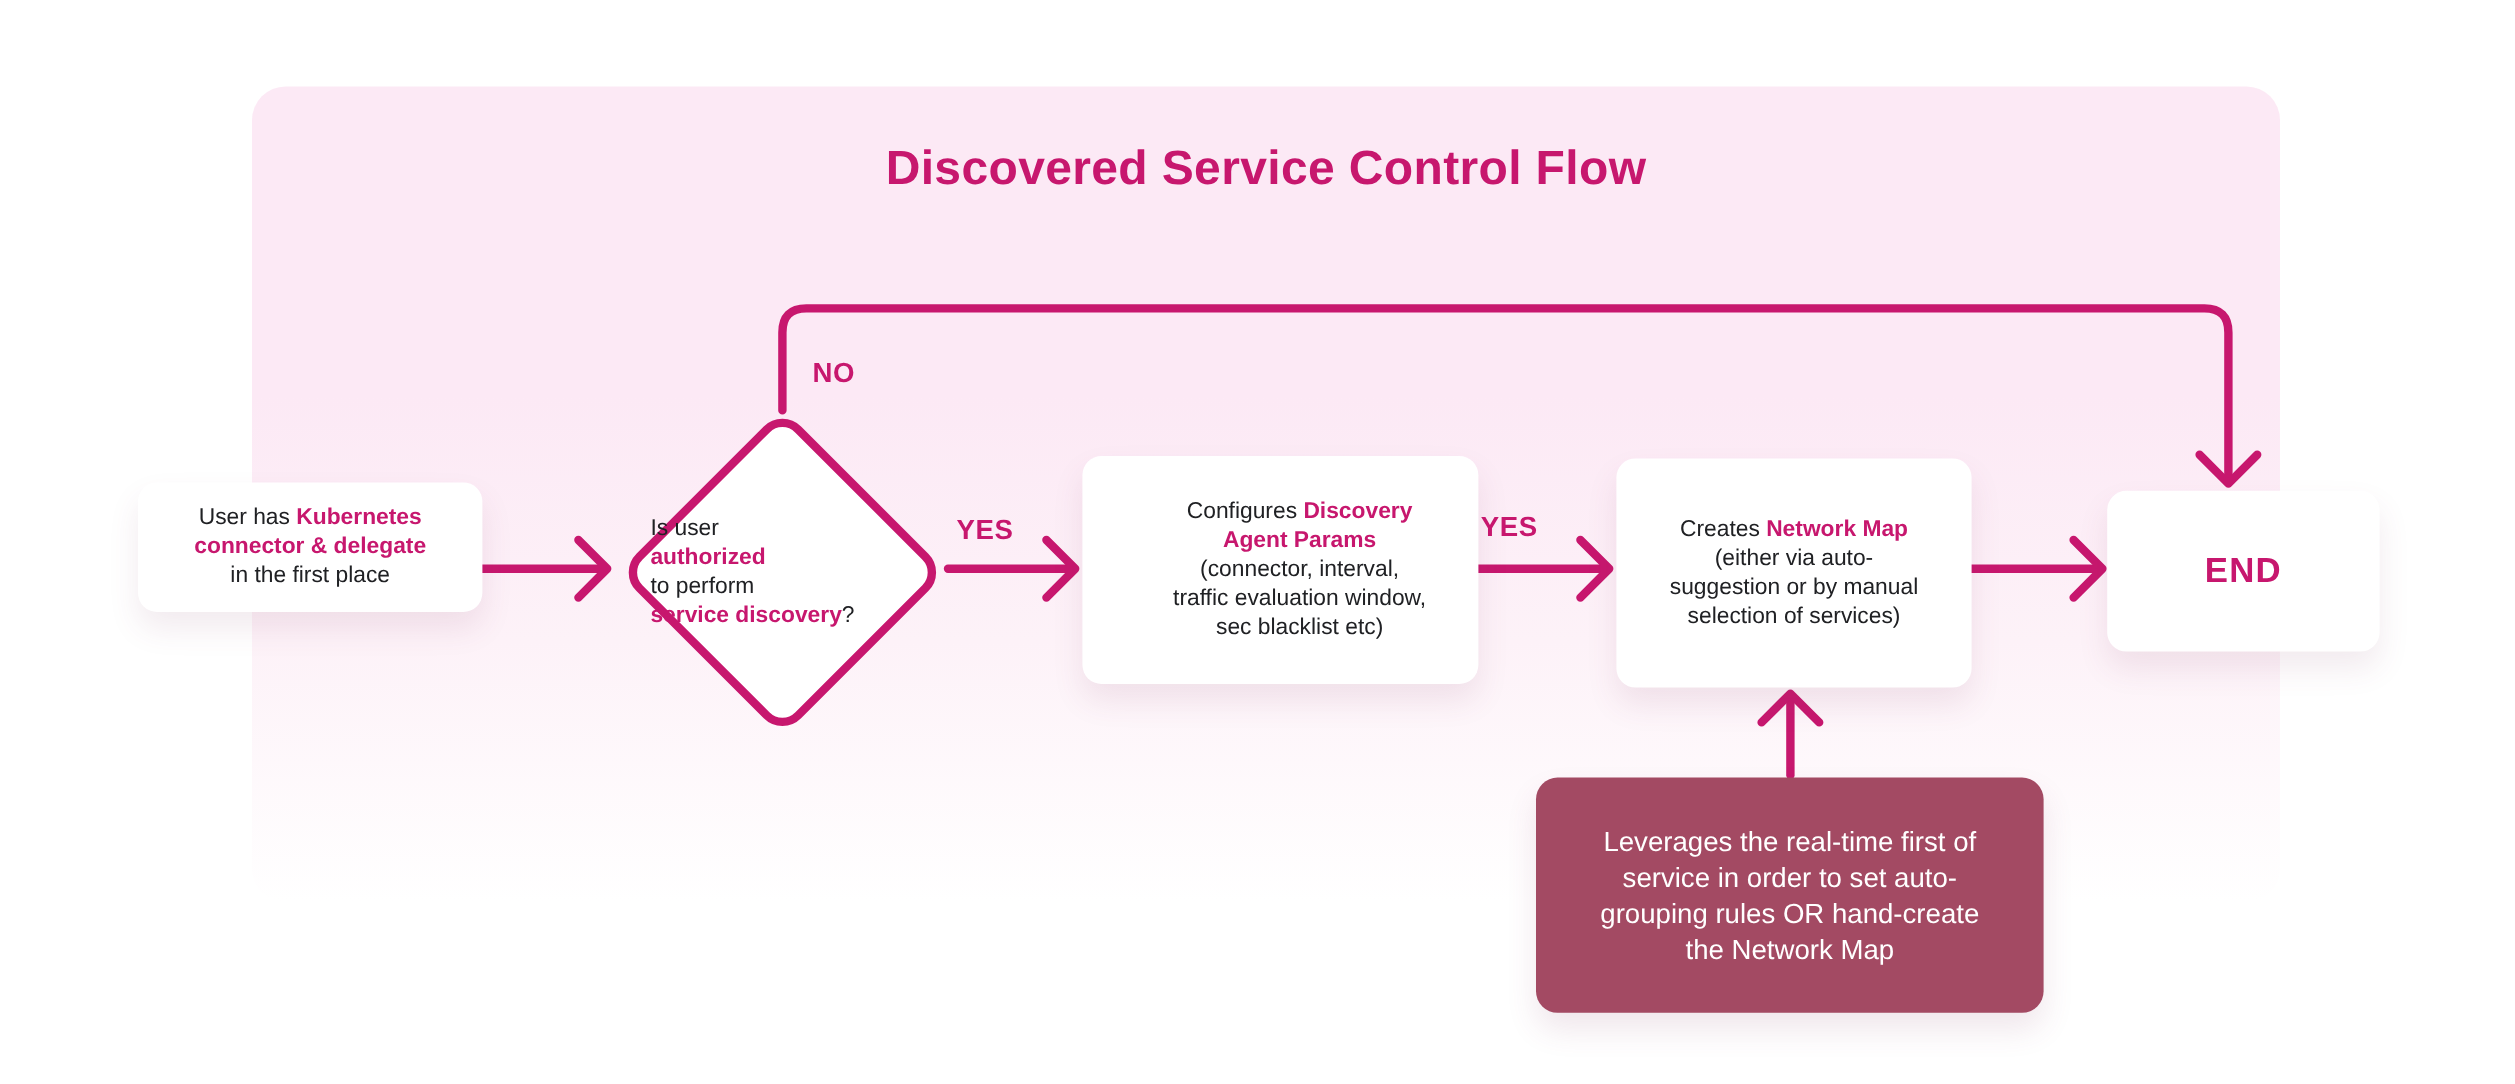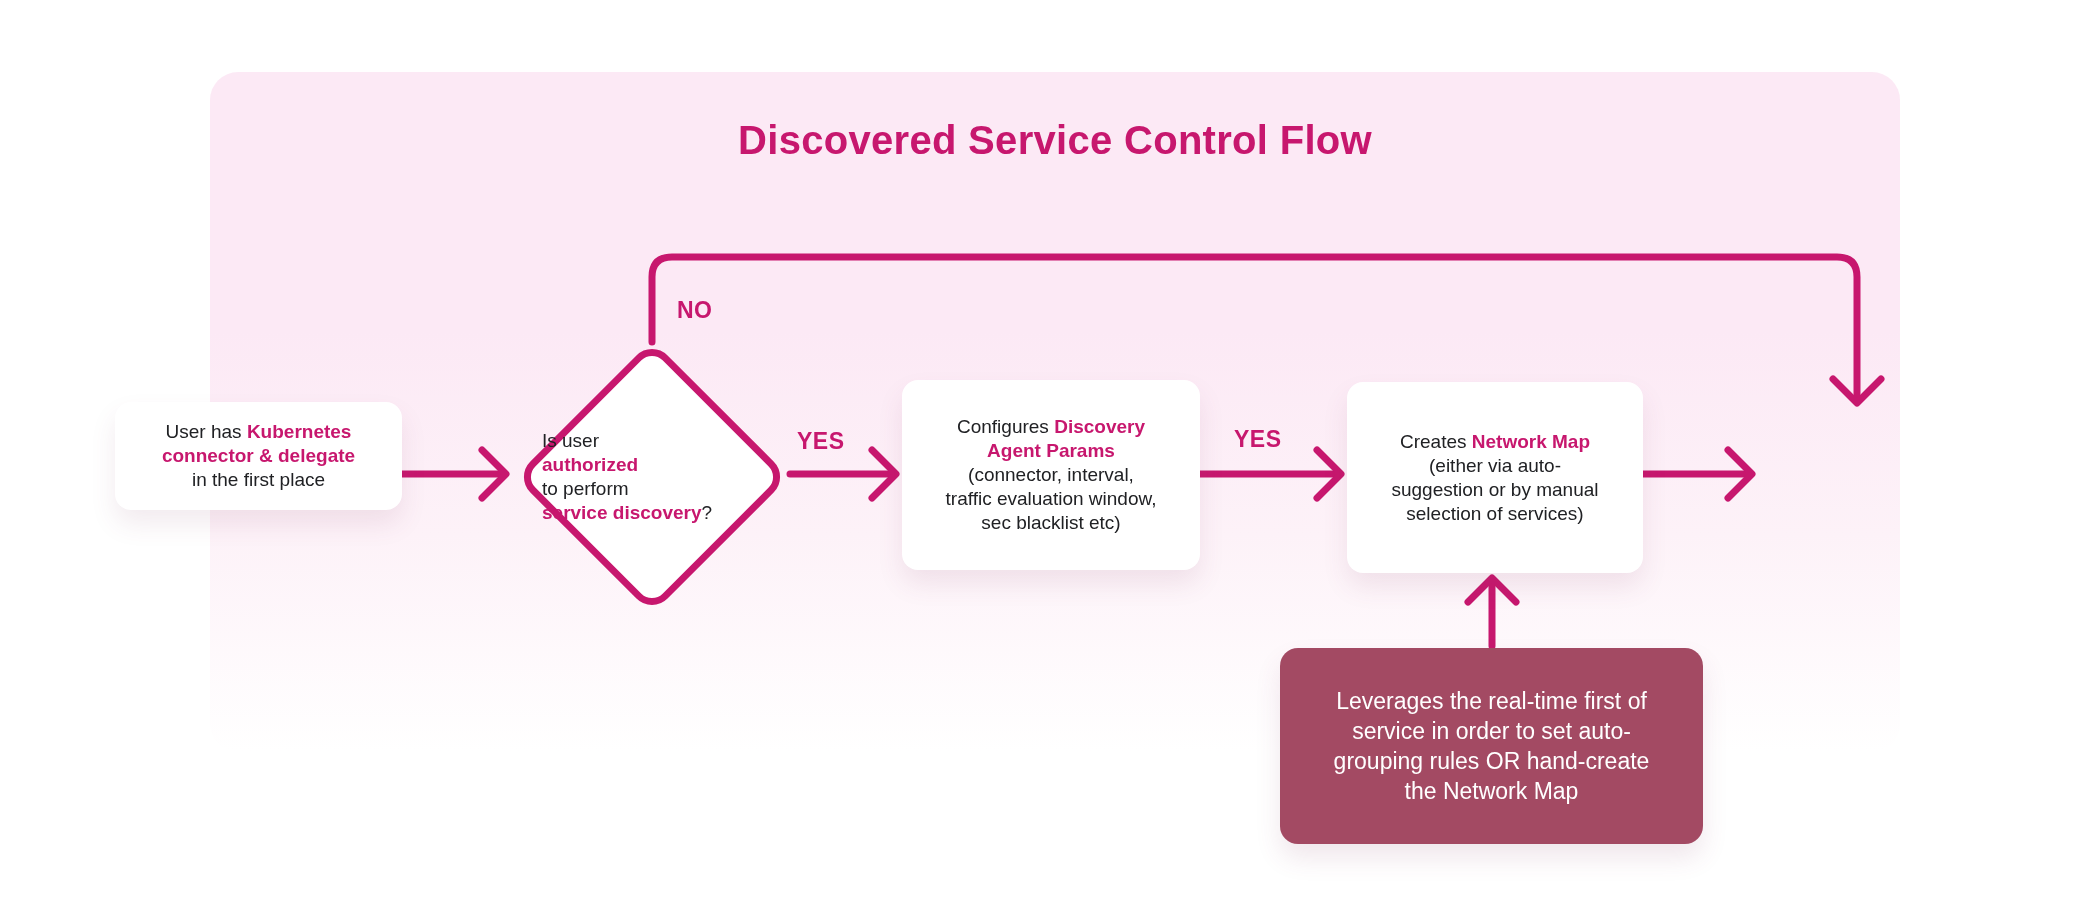--- a/index.html
+++ b/index.html
@@ -71,21 +71,21 @@
     width: 220px; height: 150px;
     display: flex;
     flex-direction: column;
     align-items: flex-start;
     justify-content: center;
     text-align: center;
     font-size: 19px;
     line-height: 24px;
   }
   .node.start   { left: 115px;  top: 402px; width: 287px; height: 108px; }
-  .node.params  { left: 902px;  top: 380px; width: 298px; height: 190px; }
+  .node.params  { left: 902px;  top: 380px; width: 298px; height: 190px; padding-left: 32px; }
   .node.network { left: 1347px; top: 382px; width: 296px; height: 191px; }
   .node.end     { left: 1756px; top: 409px; width: 227px; height: 134px; }
   .end-label {
     font-size: 29px;
     font-weight: 700;
     letter-spacing: 1px;
     color: var(--accent, #C7176E);
   }
   .callout {
     position: absolute;
@@ -173,20 +173,23 @@
       <div class="rt-line"><span>sec blacklist etc)</span></div>
     </div>
 
   <div class="node network">
       <div class="rt-line"><span>Creates </span><span class="hl">Network Map</span></div>
       <div class="rt-line"><span>(either via auto-</span></div>
       <div class="rt-line"><span>suggestion or by manual</span></div>
       <div class="rt-line"><span>selection of services)</span></div>
     </div>
 
+  <div class="node end">
+    <span class="end-label">END</span>
+  </div>
 
   <div class="callout">
       <div class="rt-line"><span>Leverages the real-time first of</span></div>
       <div class="rt-line"><span>service in order to set auto-</span></div>
       <div class="rt-line"><span>grouping rules OR hand-create</span></div>
       <div class="rt-line"><span>the Network Map</span></div>
     </div>
 
   <div class="edge-label no">NO</div>
   <div class="edge-label yes1">YES</div>

